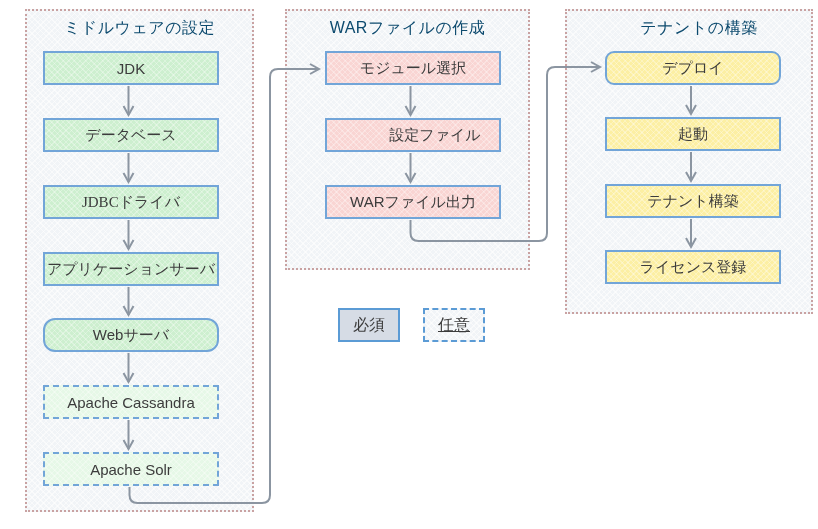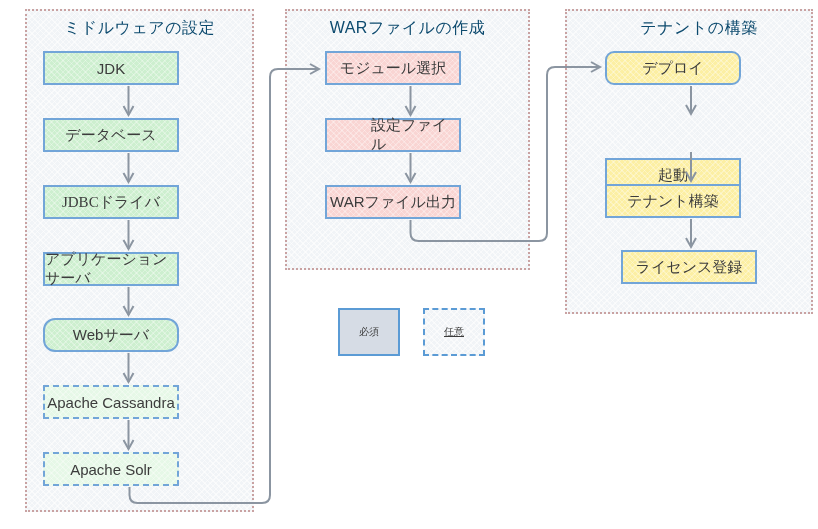--- a/index.html
+++ b/index.html
@@ -37,21 +37,21 @@
     letter-spacing: 0.5px;
   }
   .group-title.t1 { width: 229px; left: 25px; }
   .group-title.t2 { width: 245px; left: 285px; }
   .group-title.t3 { width: 268px; left: 565px; }
 
   
   .node {
     position: absolute;
     box-sizing: border-box;
-    width: 136px;
+    width: 176px;
     height: 34px;
     border: 2px solid #72a5d8;
     display: flex;
     align-items: center;
     justify-content: center;
     font-size: 15px;
     color: #3c3c3c;
     background-image:
       repeating-linear-gradient(45deg,  rgba(255,255,255,.30) 0 1px, transparent 1px 4px),
       repeating-linear-gradient(-45deg, rgba(255,255,255,.30) 0 1px, transparent 1px 4px);
@@ -73,34 +73,34 @@
   .n-appsrv    { left: 43px; top: 252px; }
   .n-websrv    { left: 43px; top: 318px; border-radius: 12px; }
   .n-cassandra { left: 43px; top: 385px; }
   .n-solr      { left: 43px; top: 452px; }
   
   .n-module { left: 325px; top: 51px; }
   .n-config { left: 325px; top: 118px; padding-left: 44px; }
   .n-warout { left: 325px; top: 185px; }
   
   .n-deploy  { left: 605px; top: 51px; border-radius: 9px; }
-  .n-start   { left: 605px; top: 117px; margin-top: 41px; }
+  .n-start   { left: 605px; top: 117px; }
   .n-tenant  { left: 605px; top: 184px; }
-  .n-license { left: 605px; top: 250px; margin-left: 16px; }
+  .n-license { left: 605px; top: 250px; }
 
   
   .legend-box {
     position: absolute;
     box-sizing: border-box;
     width: 62px;
-    height: 48px;
+    height: 34px;
     display: flex;
     align-items: center;
     justify-content: center;
-    font-size: 10px;
+    font-size: 16px;
     color: #3c3c3c;
     z-index: 2;
   }
   .legend-required { left: 338px; top: 308px; border: 2px solid #5b9bd5; }
   .legend-optional {
     left: 423px; top: 308px; border: 2px dashed #5b9bd5;
     background-image:
       repeating-linear-gradient(45deg,  rgba(255,255,255,.55) 0 1px, transparent 1px 4px),
       repeating-linear-gradient(-45deg, rgba(255,255,255,.55) 0 1px, transparent 1px 4px);
     text-decoration: underline;

